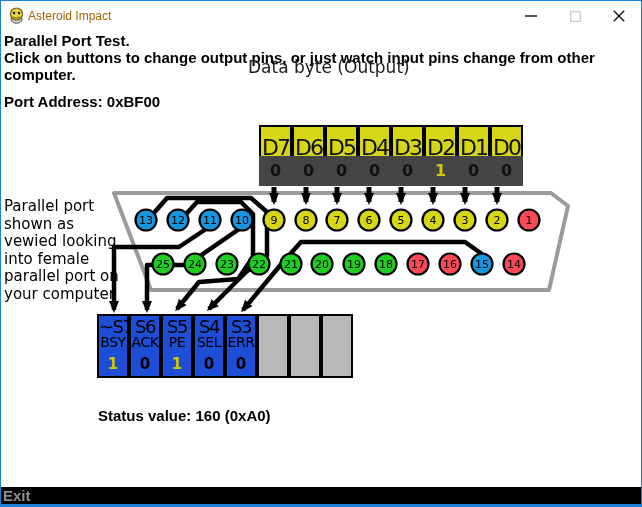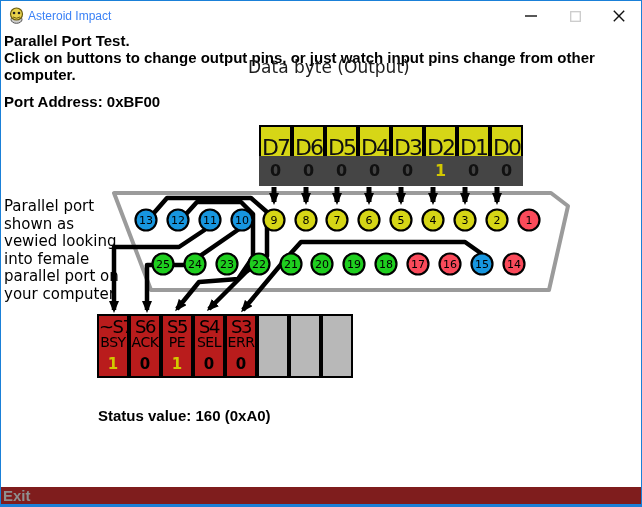--- a/index.html
+++ b/index.html
@@ -1,21 +1,21 @@
 <!DOCTYPE html>
 <html><head>
 <meta charset="utf-8">
 <style>
   html,body{margin:0;padding:0;background:#fff;}
   .window{position:relative;width:642px;height:507px;box-sizing:border-box;
     border:1px solid #1a80d8;background:#fff;overflow:hidden;
     font-family:"Liberation Sans",sans-serif;}
   .titlebar{position:absolute;top:0;left:0;right:0;height:30px;background:#fff;}
   .app-icon{position:absolute;left:7px;top:6px;width:17px;height:17px;}
-  .title-text{position:absolute;left:27px;top:0;line-height:30px;font-size:12px;color:#3b82f6;}
+  .title-text{position:absolute;left:27px;top:0;line-height:30px;font-size:12px;color:#a16207;}
   .controls{position:absolute;right:0;top:0;height:30px;display:flex;}
   .ctrl{width:44px;height:30px;display:flex;align-items:center;justify-content:center;}
   .text-bold{position:absolute;font-weight:bold;font-size:15px;line-height:17px;color:#000;white-space:pre-line;}
   #intro-title{left:3px;top:31px;}
   #intro-body{left:3px;top:48px;width:620px;}
   #port-address{left:3px;top:92px;}
   .pg-heading{position:absolute;font-family:"DejaVu Sans",sans-serif;color:#1c1c1c;}
   #data-heading{left:247px;top:56px;font-size:17px;}
   #data-value{left:258px;top:87px;}
   #data-bits{position:absolute;left:258px;top:124px;display:flex;}
@@ -23,30 +23,30 @@
     display:flex;align-items:center;justify-content:center;font-family:"DejaVu Sans",sans-serif;
     font-size:22px;letter-spacing:-2px;color:#101010;padding:0;margin:0;cursor:pointer;}
   #data-strip{position:absolute;left:258px;top:155px;width:264px;height:30px;background:#454545;display:flex;}
   .sdigit{width:33px;text-align:center;line-height:30px;font-family:"DejaVu Sans",sans-serif;
     font-weight:bold;font-size:16px;color:#111;}
   .sdigit.one{color:#d2c800;}
   #left-note{position:absolute;left:3px;top:197px;font-family:"DejaVu Sans",sans-serif;
     font-size:15px;line-height:17.6px;color:#000;white-space:pre-line;}
   #connector-svg{position:absolute;left:0;top:110px;}
   #status-row{position:absolute;left:96px;top:313px;display:flex;}
-  .sbox{width:32px;height:64px;box-sizing:border-box;border:2px solid #000;background:#b91c1c;
+  .sbox{width:32px;height:64px;box-sizing:border-box;border:2px solid #000;background:#1d4ed8;
     text-align:center;font-family:"DejaVu Sans",sans-serif;color:#000;}
   .sbox .l1{font-size:18px;line-height:19px;letter-spacing:-1.5px;margin-top:1px;}
   .sbox .l2{font-size:14px;line-height:12px;letter-spacing:-0.5px;}
   .sbox .val{font-size:15px;line-height:15px;font-weight:bold;margin-top:9px;}
   .sbox .val.one{color:#d2c800;}
   .sbox.gray{background:#b8b8b8;}
   #status-heading{left:97px;top:376px;font-size:22px;}
   #status-value{left:97px;top:406px;}
-  #exit-bar{position:absolute;left:0;right:0;top:486px;height:17px;background:#7f1d1d;cursor:pointer;}
+  #exit-bar{position:absolute;left:0;right:0;top:486px;height:17px;background:#000000;cursor:pointer;}
   #exit-bar span{display:block;padding-left:2px;color:#8f8f8f;font-weight:bold;font-size:15px;line-height:17px;}
   #bottom-border{position:absolute;left:0;right:0;bottom:0;height:2px;background:#1a80d8;}
 </style>
 </head>
 <body>
 
 <div class="window">
 
   <div class="titlebar">
     <svg class="app-icon" viewBox="0 0 17 17">

